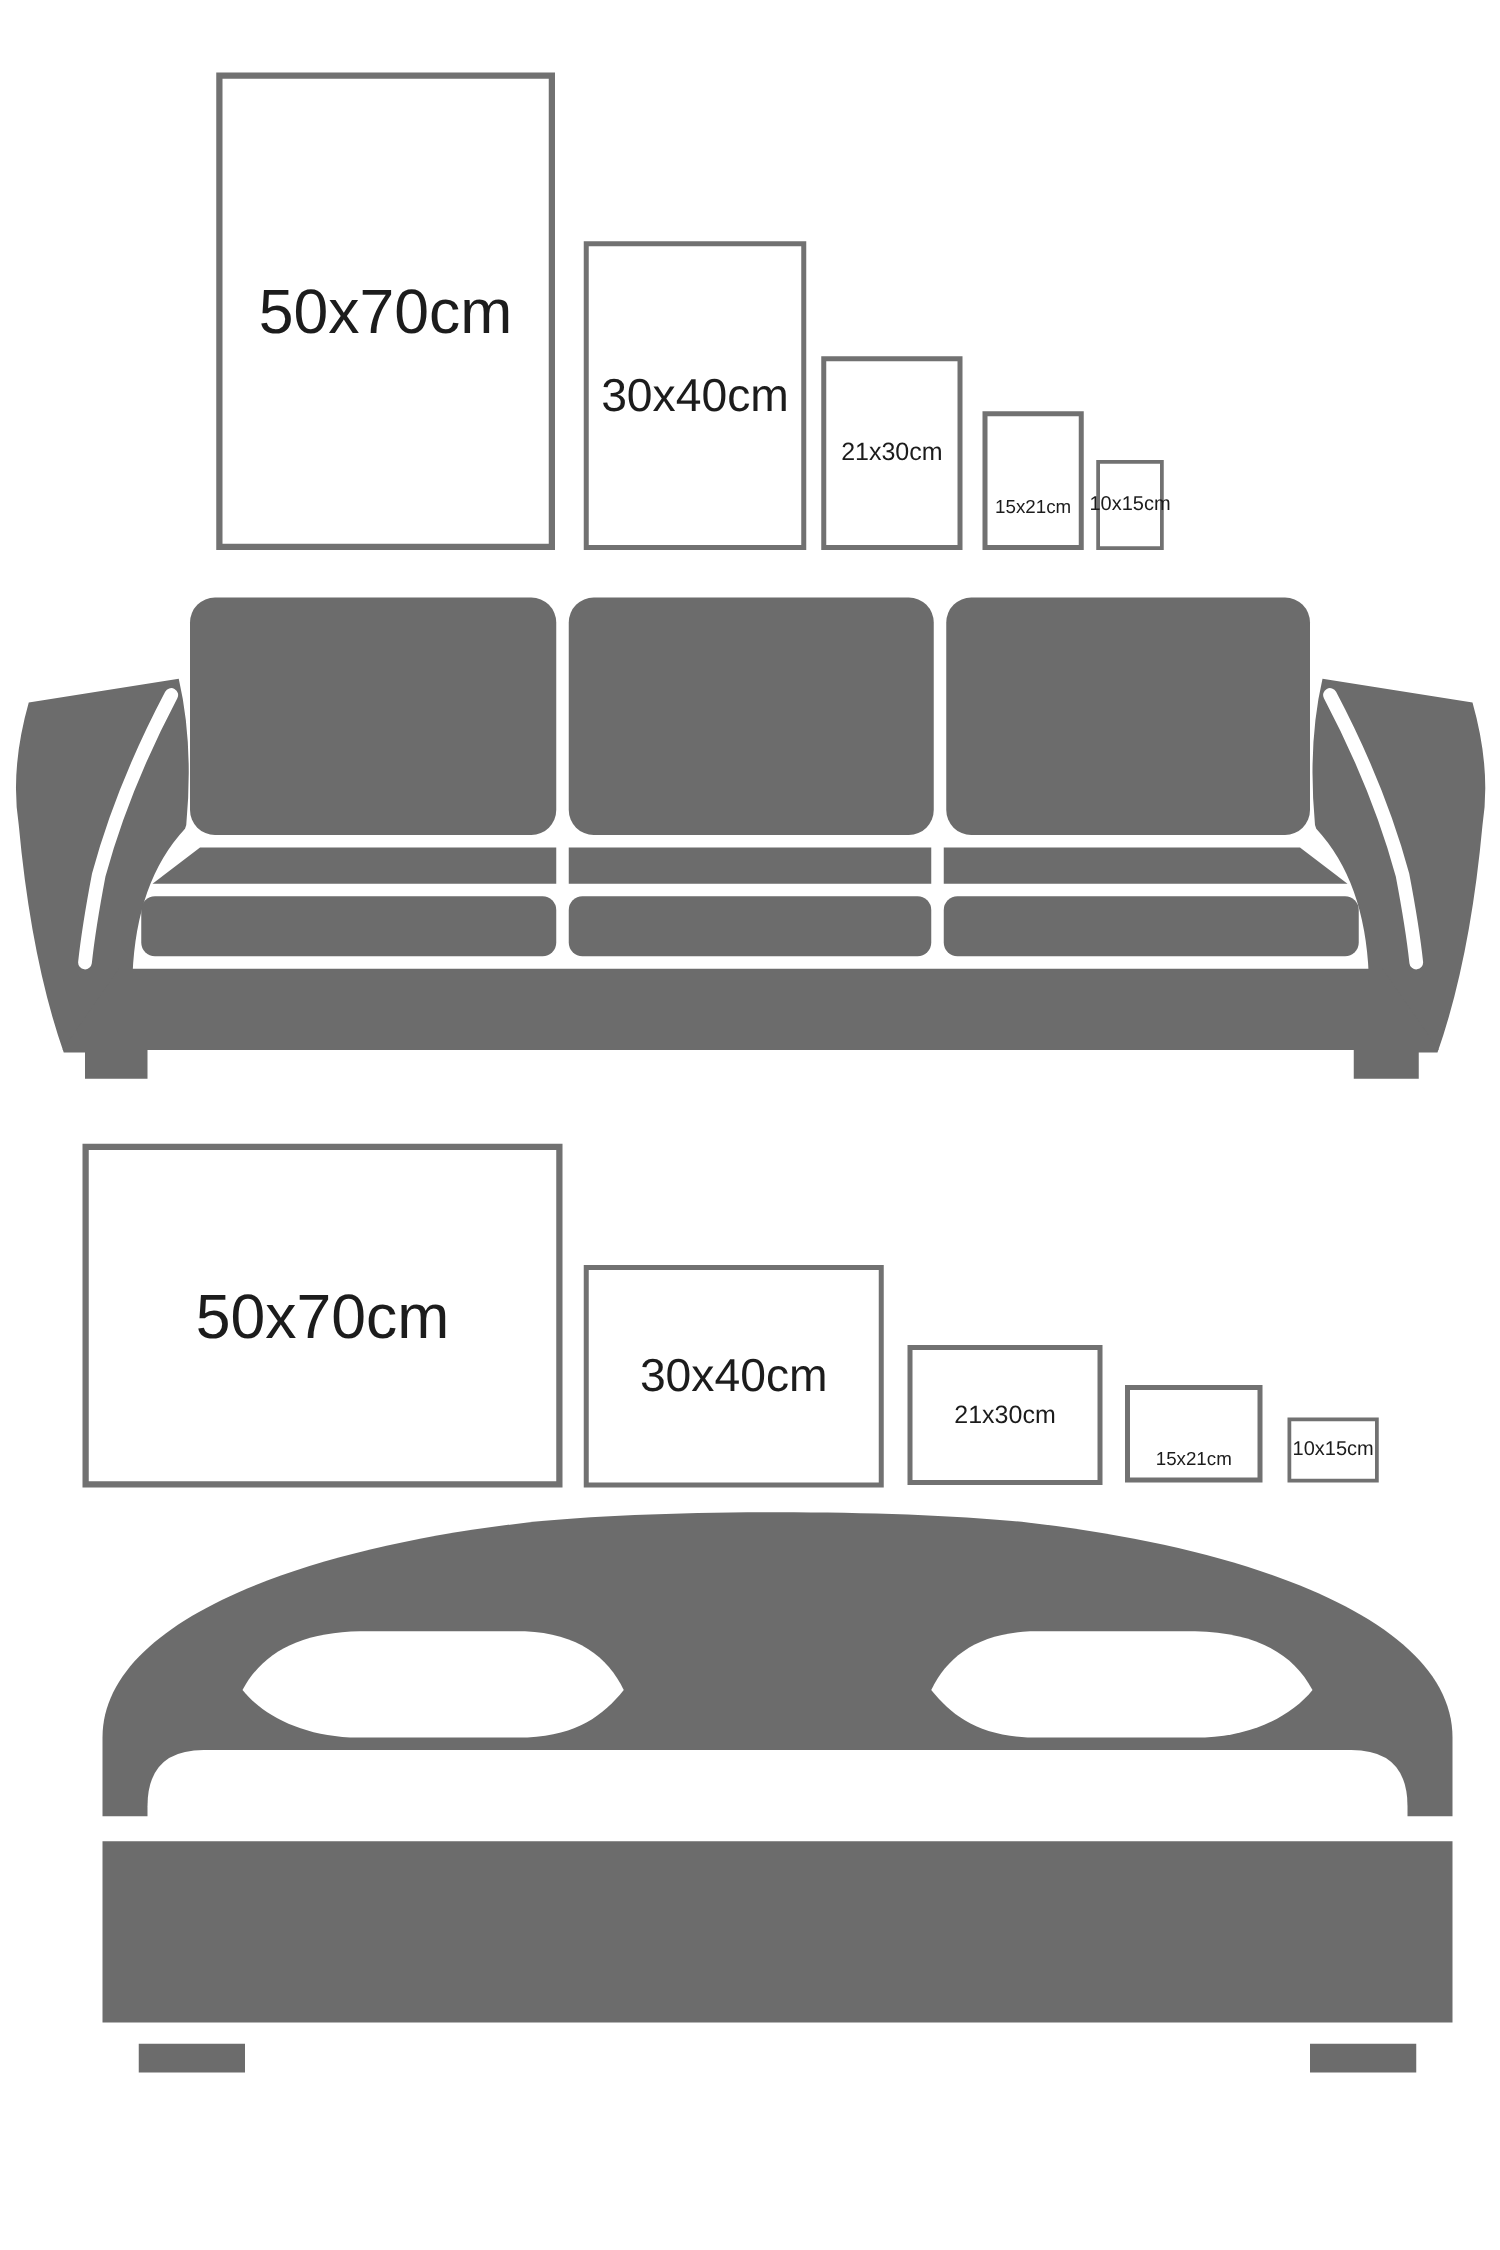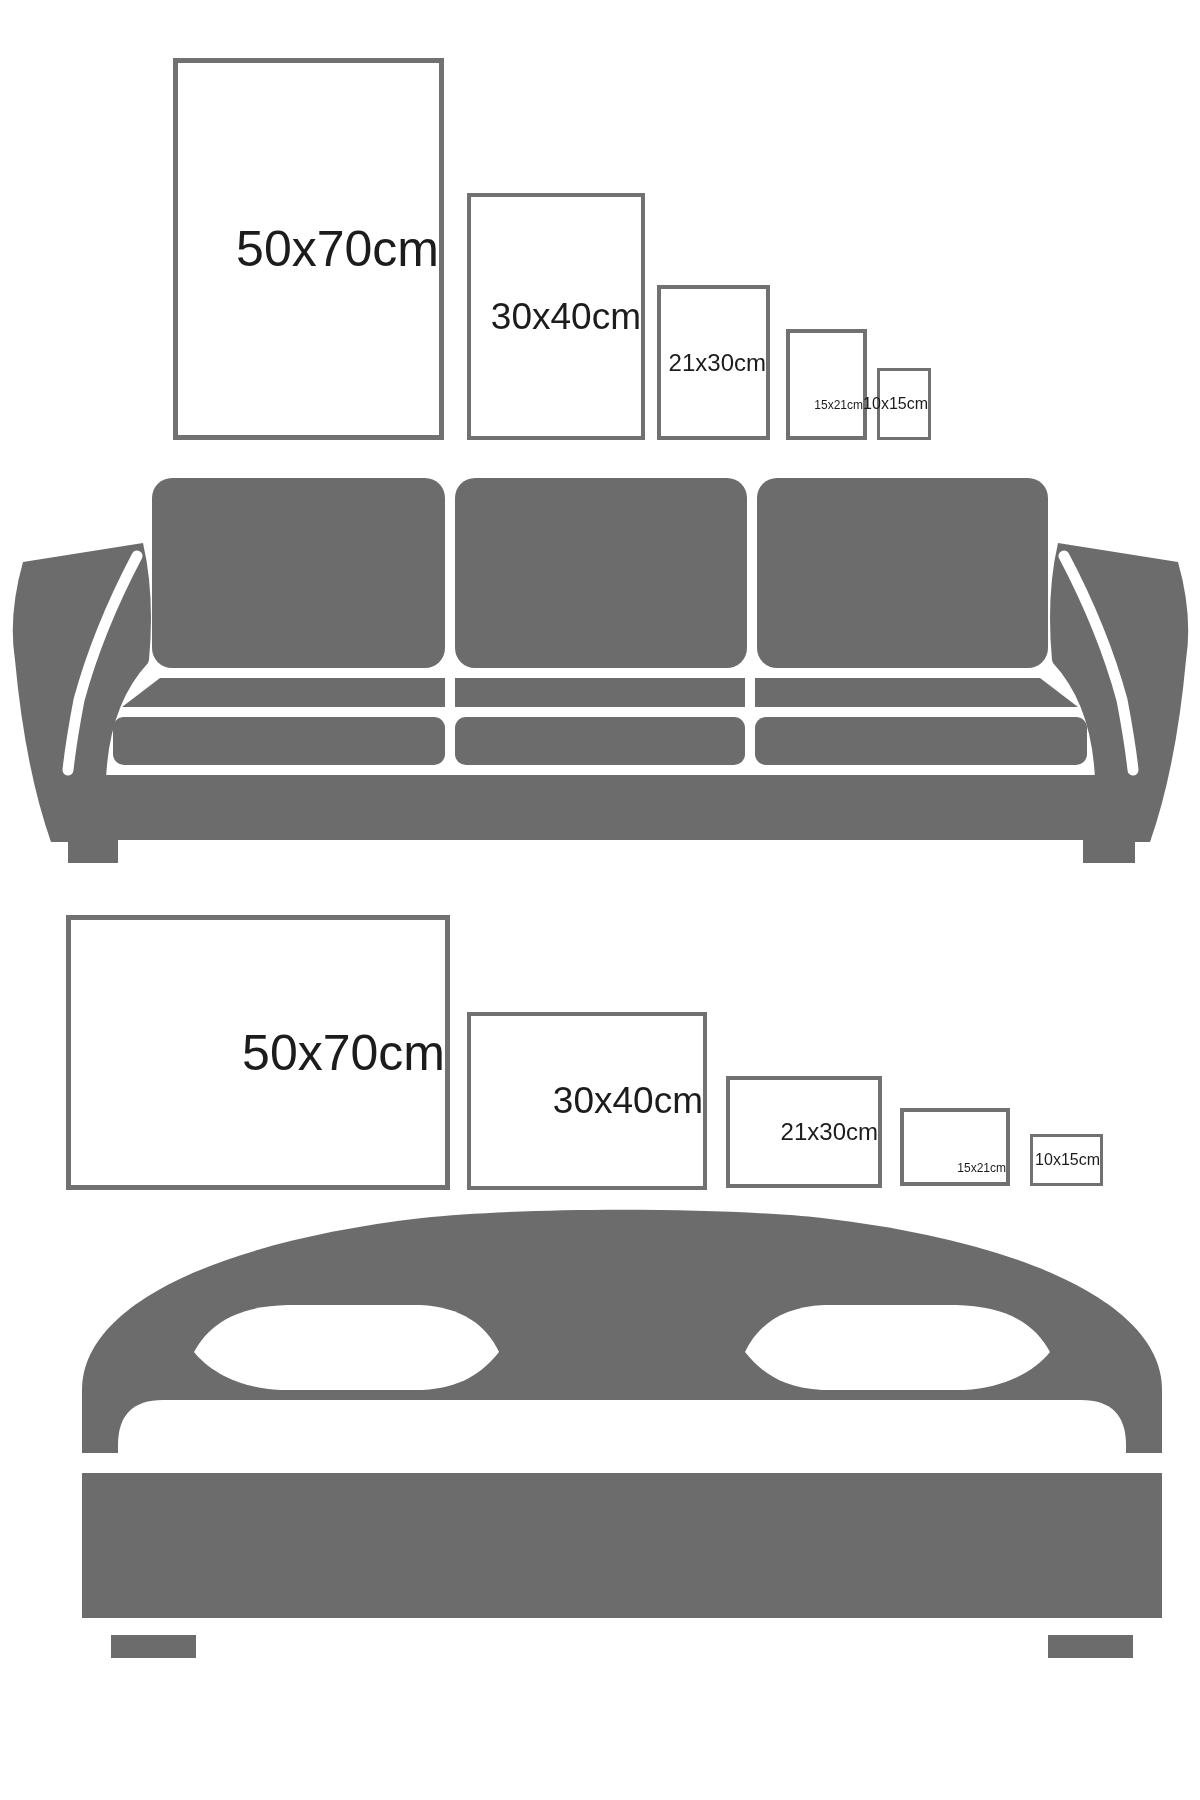--- a/index.html
+++ b/index.html
@@ -16,21 +16,21 @@
     overflow: hidden;
   }
   
   .frame {
     position: absolute;
     box-sizing: border-box;
     border: 4px solid #717171;
     background: #ffffff;
     display: flex;
     align-items: center;
-    justify-content: flex-end;
+    justify-content: center;
   }
   .frame span {
     color: #1c1c1c;
     white-space: nowrap;
     letter-spacing: 0px;
   }
   
   .pf1 { left: 173px; top: 58px;  width: 271px; height: 382px; border-width: 5px; }
   .pf2 { left: 467px; top: 193px; width: 178px; height: 247px; }
   .pf3 { left: 657px; top: 285px; width: 113px; height: 155px; }
@@ -38,22 +38,22 @@
   .pf5 { left: 877px; top: 368px; width: 54px;  height: 72px;  border-width: 3px; }
   
   .lf1 { left: 66px;   top: 915px;  width: 384px; height: 275px; border-width: 5px; }
   .lf2 { left: 467px;  top: 1012px; width: 240px; height: 178px; }
   .lf3 { left: 726px;  top: 1076px; width: 156px; height: 112px; }
   .lf4 { left: 900px;  top: 1108px; width: 110px; height: 78px;  }
   .lf5 { left: 1030px; top: 1134px; width: 73px;  height: 52px;  border-width: 3px; }
 
   .fs-50 { font-size: 50px; }
   .fs-37 { font-size: 37px; }
-  .fs-24 { font-size: 24px; }
-  .fs-15 { font-size: 12px; margin-top: 41px; }
+  .fs-24 { font-size: 20px; }
+  .fs-15 { font-size: 15px; margin-top: 41px; }
   .fs-12 { font-size: 16px; }
 
   
   .sofa-svg {
     position: absolute;
     left: 0;
     top: 440px;
     width: 1200px;
     height: 450px;
   }

